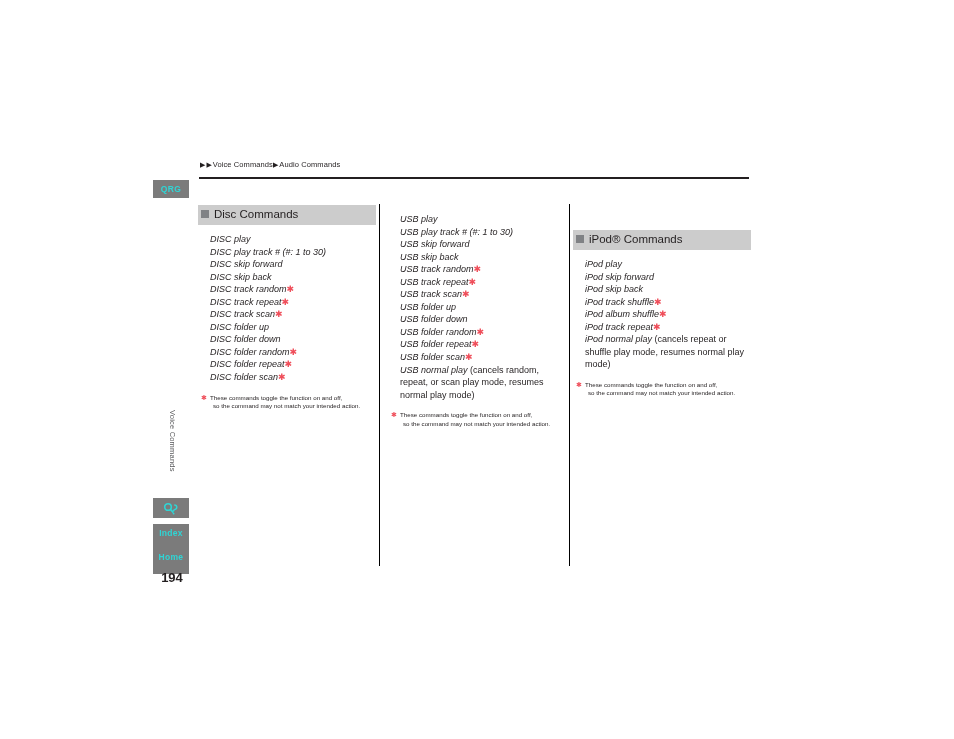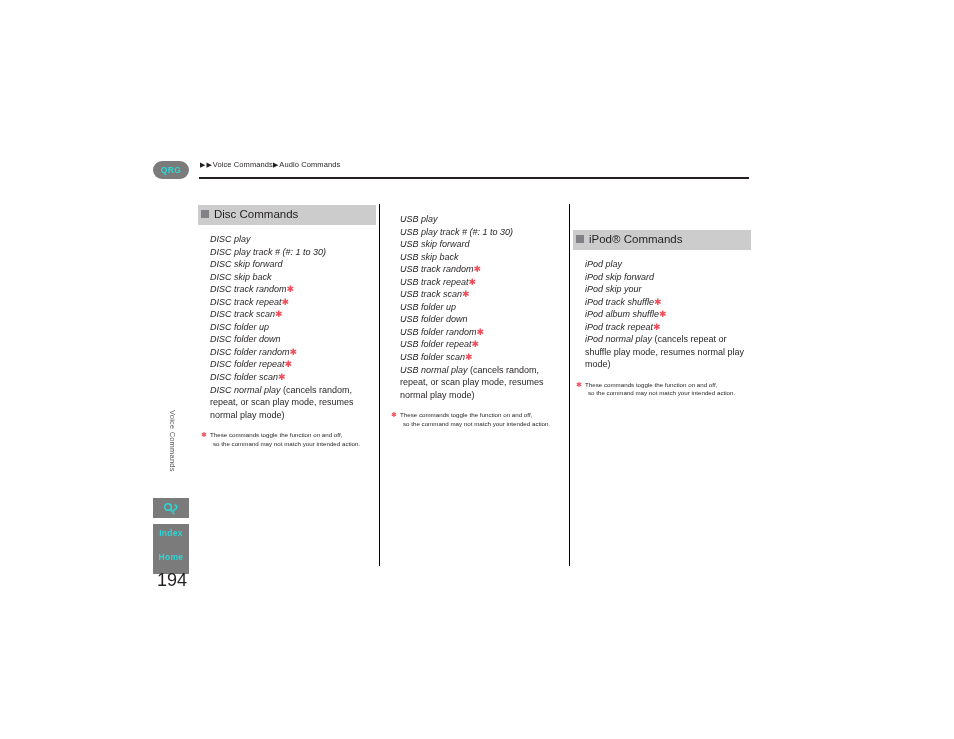--- a/index.html
+++ b/index.html
@@ -42,21 +42,21 @@
     background: #7b7b7b;
     color: #2fd5d5;
     font-size: 8.5px;
     font-weight: bold;
     letter-spacing: 0.3px;
     text-align: center;
     line-height: 18px;
     font-family: "Liberation Sans", sans-serif;
   }
 
-  #qrg-btn { top: 1px; border-radius: 9px; }
+  #qrg-btn { top: 20px; }
   #search-btn {
     top: 338px;
     height: 20px;
     line-height: 20px;
     background: #7b7b7b;
   }
   #search-btn svg { vertical-align: middle; }
   #index-btn { top: 364px; height: 34px; line-height: 18px; }
   #home-btn  { top: 388px; height: 26px; line-height: 18px; }
 
@@ -80,22 +80,22 @@
     top: 0px;
     white-space: nowrap;
   }
 
   #page-number {
     position: absolute;
     left: 0px;
     top: 410px;
     width: 38px;
     text-align: center;
-    font-size: 18px;
-    font-weight: normal;
+    font-size: 13px;
+    font-weight: bold;
     color: #231f20;
     font-family: "Liberation Sans", sans-serif;
   }
 
   
   #breadcrumb {
     position: absolute;
     left: 200px;
     top: 160px;
     width: 560px;
@@ -239,21 +239,20 @@
         <li><span>DISC skip forward</span></li>
         <li><span>DISC skip back</span></li>
         <li><span>DISC track random</span><span class="ast">✱</span></li>
         <li><span>DISC track repeat</span><span class="ast">✱</span></li>
         <li><span>DISC track scan</span><span class="ast">✱</span></li>
         <li><span>DISC folder up</span></li>
         <li><span>DISC folder down</span></li>
         <li><span>DISC folder random</span><span class="ast">✱</span></li>
         <li><span>DISC folder repeat</span><span class="ast">✱</span></li>
         <li><span>DISC folder scan</span><span class="ast">✱</span></li>
-        <li><span>DISC normal play</span><span class="plain"> (cancels random, repeat, or scan play mode, resumes normal play mode)</span></li>
       </ul>
       <div class="footnote">
         <span class="fn-ast">✱</span>
         <div>These commands toggle the function on and off,</div>
         <div style="padding-left: 3px;">so the command may not match your intended action.</div>
       </div>
     </div>
   <div class="column" id="col-usb">
       <ul class="cmd-list">
         <li><span>USB play</span></li>
@@ -274,21 +273,21 @@
         <span class="fn-ast">✱</span>
         <div>These commands toggle the function on and off,</div>
         <div style="padding-left: 3px;">so the command may not match your intended action.</div>
       </div>
     </div>
   <div class="column" id="col-ipod">
       <div class="col-header"><span class="sq"></span><span>iPod® Commands</span></div>
       <ul class="cmd-list">
         <li><span>iPod play</span></li>
         <li><span>iPod skip forward</span></li>
-        <li><span>iPod skip your</span></li>
+        <li><span>iPod skip back</span></li>
         <li><span>iPod track shuffle</span><span class="ast">✱</span></li>
         <li><span>iPod album shuffle</span><span class="ast">✱</span></li>
         <li><span>iPod track repeat</span><span class="ast">✱</span></li>
         <li><span>iPod normal play</span><span class="plain"> (cancels repeat or shuffle play mode, resumes normal play mode)</span></li>
       </ul>
       <div class="footnote">
         <span class="fn-ast">✱</span>
         <div>These commands toggle the function on and off,</div>
         <div style="padding-left: 3px;">so the command may not match your intended action.</div>
       </div>

